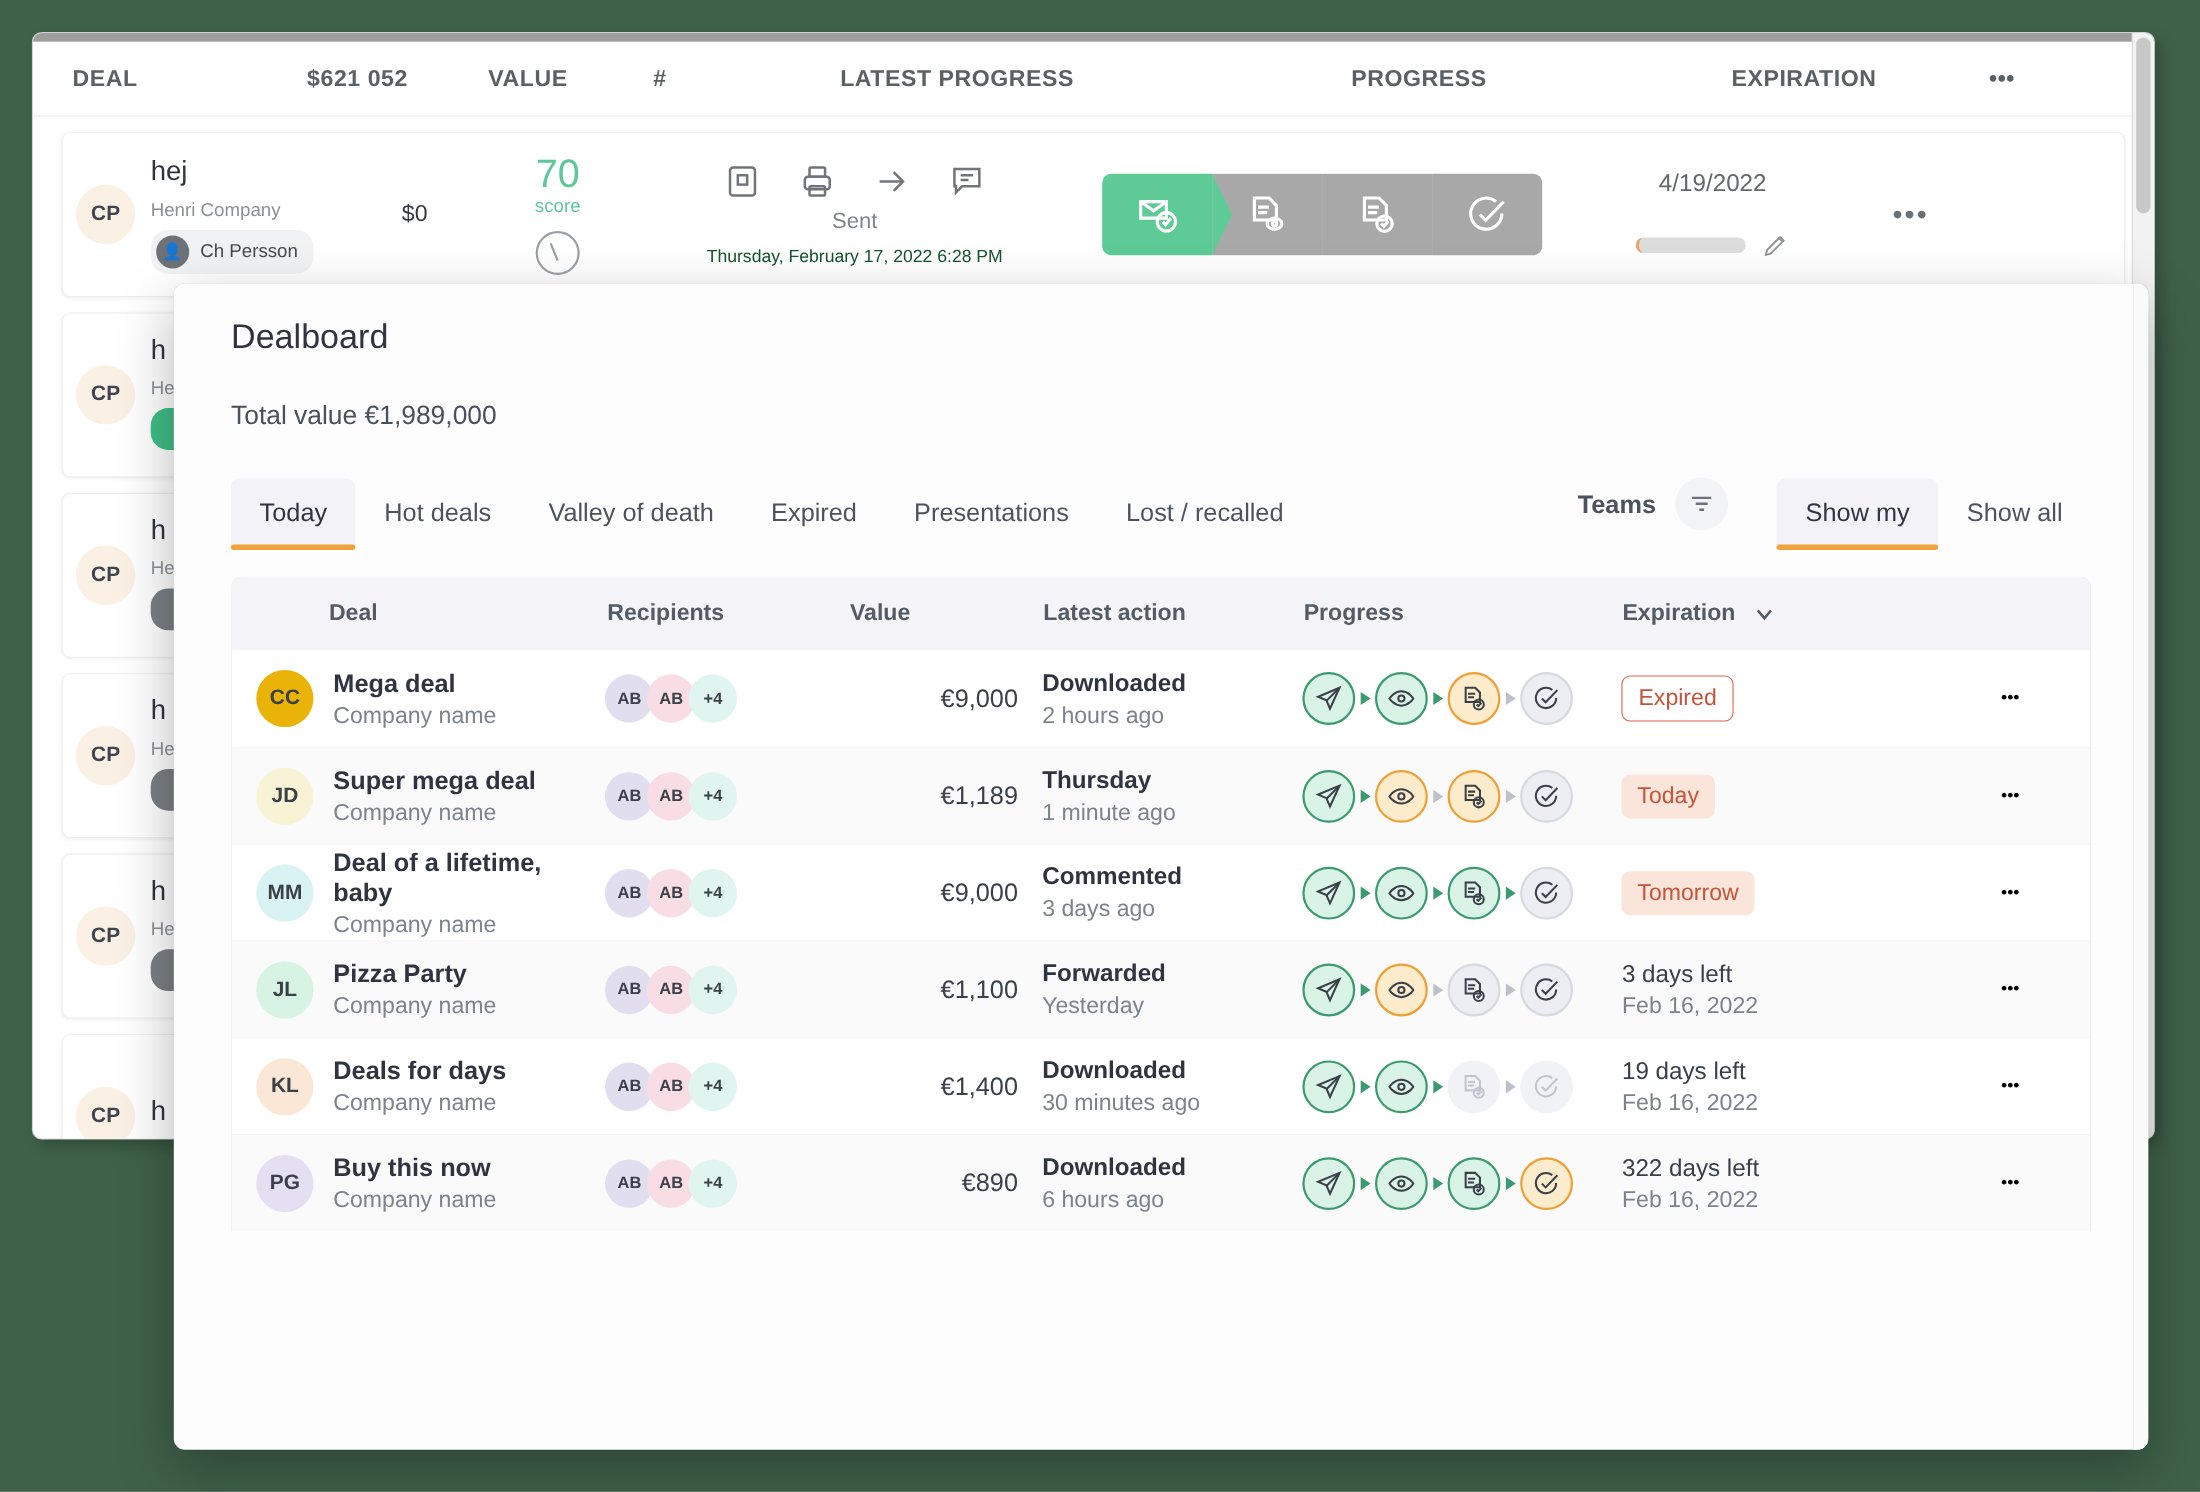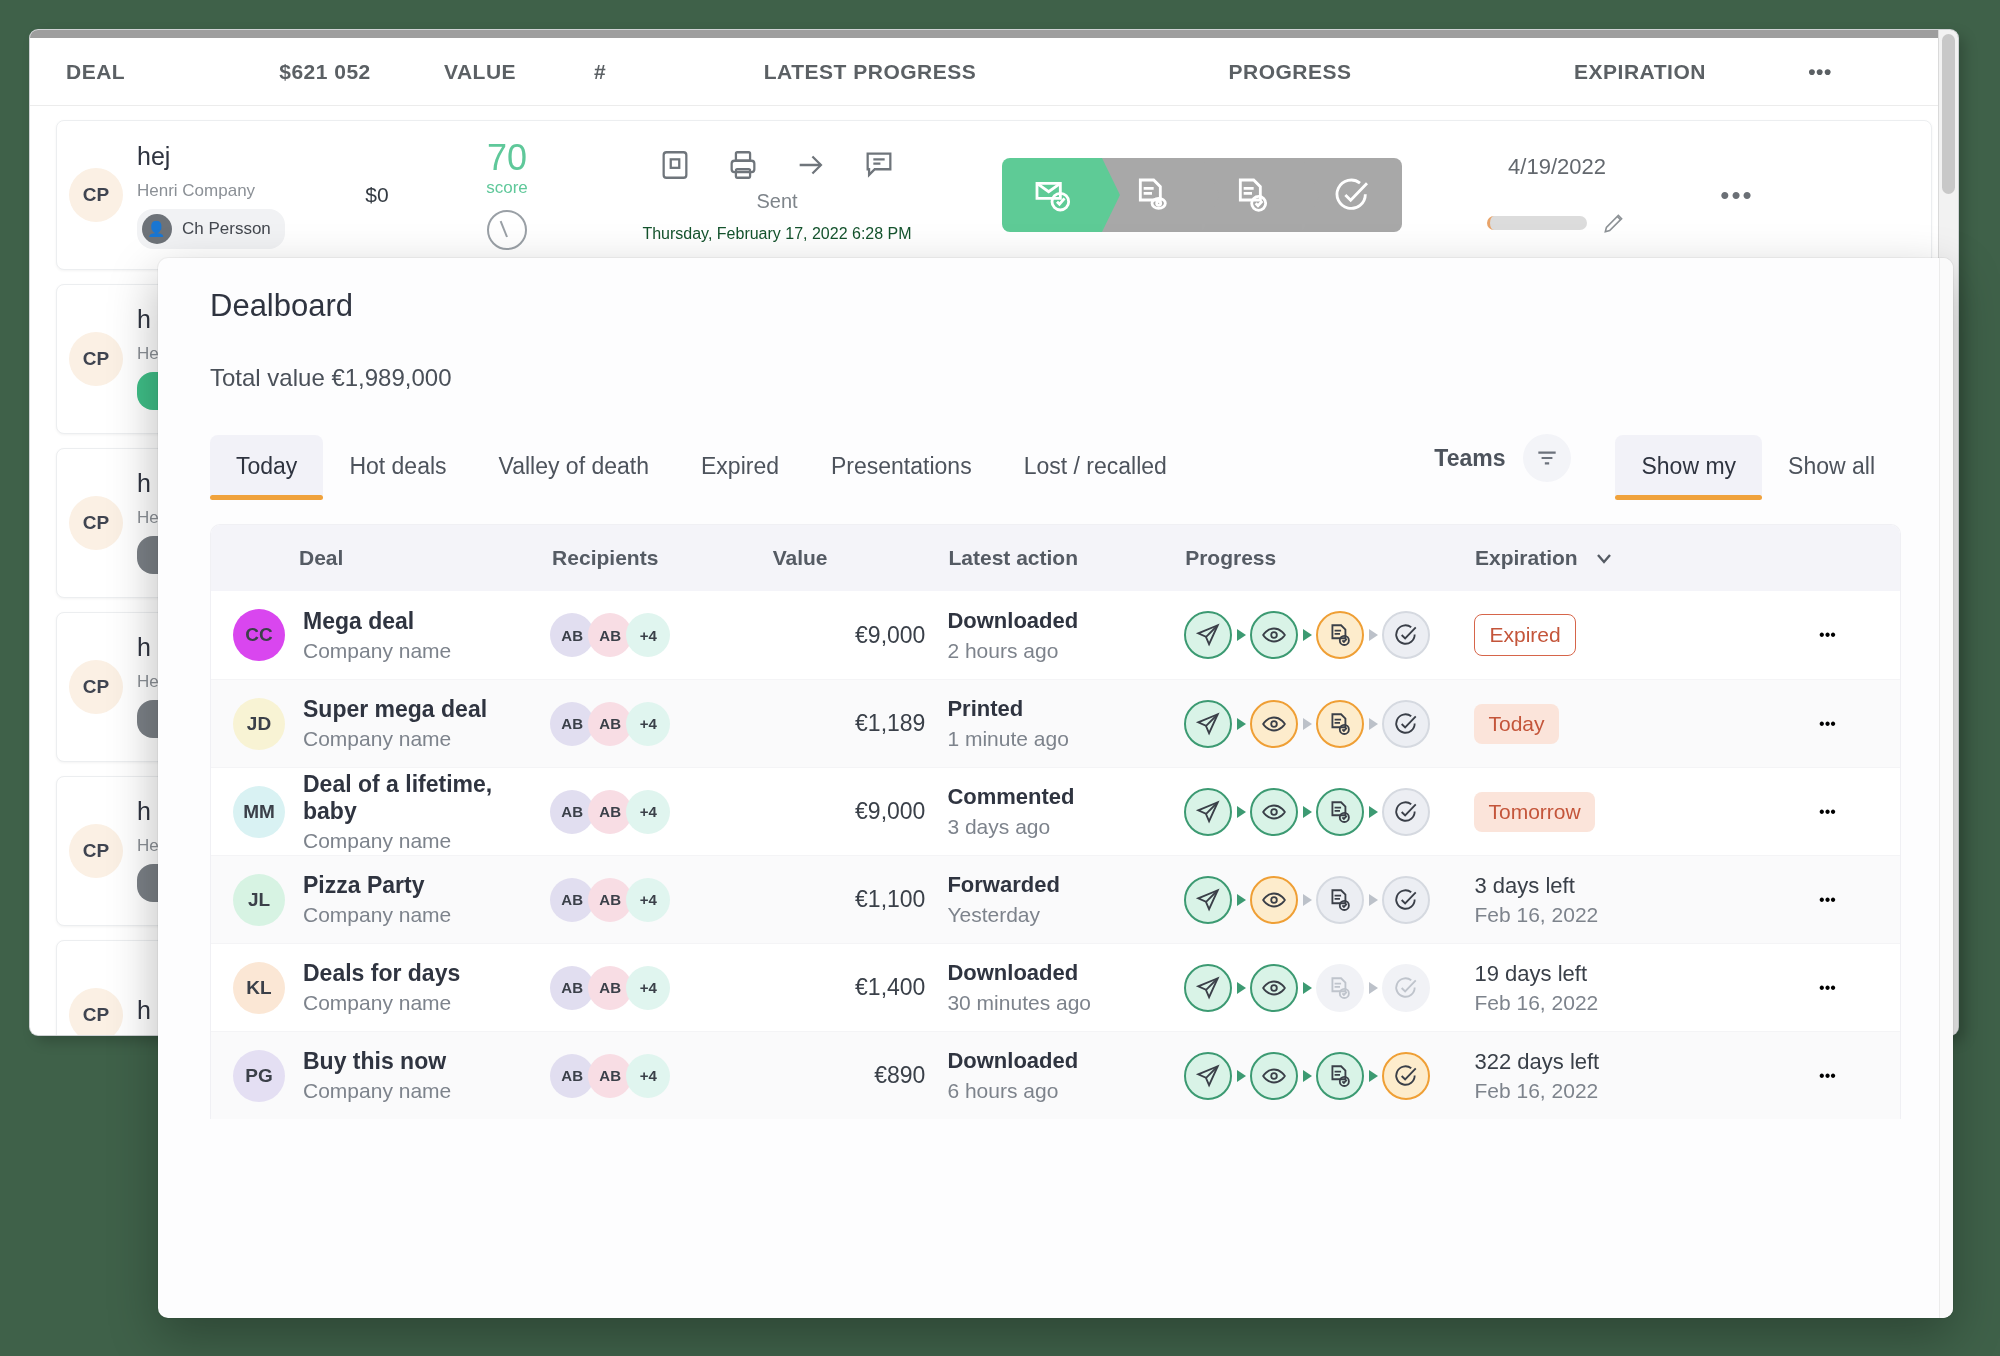--- a/index.html
+++ b/index.html
@@ -446,21 +446,21 @@
           <svg class="chev-down" width="24" height="24" viewBox="0 0 24 24">
             <path d="M6 9l6 7 6-7"></path>
           </svg>
         </div>
         <div class="cell c-dots"></div>
       </div>
 
       <div class="tbody" id="tbody">
           <div class="trow">
             <div class="c-deal">
-              <span class="avatar" style="background:#d946ef">CC</span>
+              <span class="avatar" style="background:#eab308">CC</span>
               <span>
                 <span class="deal-name" style="display:block">Mega deal</span>
                 <span class="deal-company" style="display:block">Company name</span>
               </span>
             </div>
             <div class="c-recip">
               <span class="recip">
                 <span class="pill" style="background:#e1def0">AB</span>
                 <span class="pill" style="background:#f8dde4">AB</span>
                 <span class="pill more">+4</span>
@@ -523,21 +523,21 @@
             </div>
             <div class="c-recip">
               <span class="recip">
                 <span class="pill" style="background:#e1def0">AB</span>
                 <span class="pill" style="background:#f8dde4">AB</span>
                 <span class="pill more">+4</span>
               </span>
             </div>
             <div class="c-value"><span class="val">€1,189</span></div>
             <div class="c-action">
-              <div class="act-title">Printed</div>
+              <div class="act-title">Thursday</div>
               <div class="act-time">1 minute ago</div>
             </div>
             <div class="c-prog">
               <span class="prog">
                 <span class="pstep done">
                   <svg width="26" height="26" viewBox="0 0 24 24">
                     <path d="M21 3L3 10.5l7 3 3 7z"></path>
                     <path d="M21 3l-11 11"></path>
                   </svg>
                 </span>

